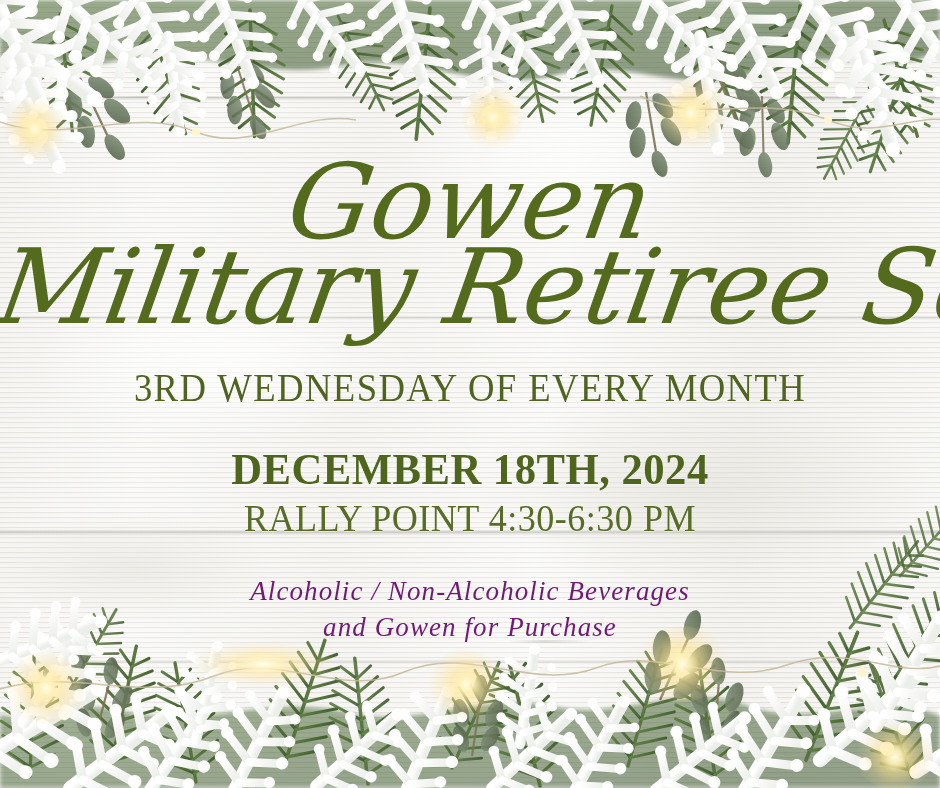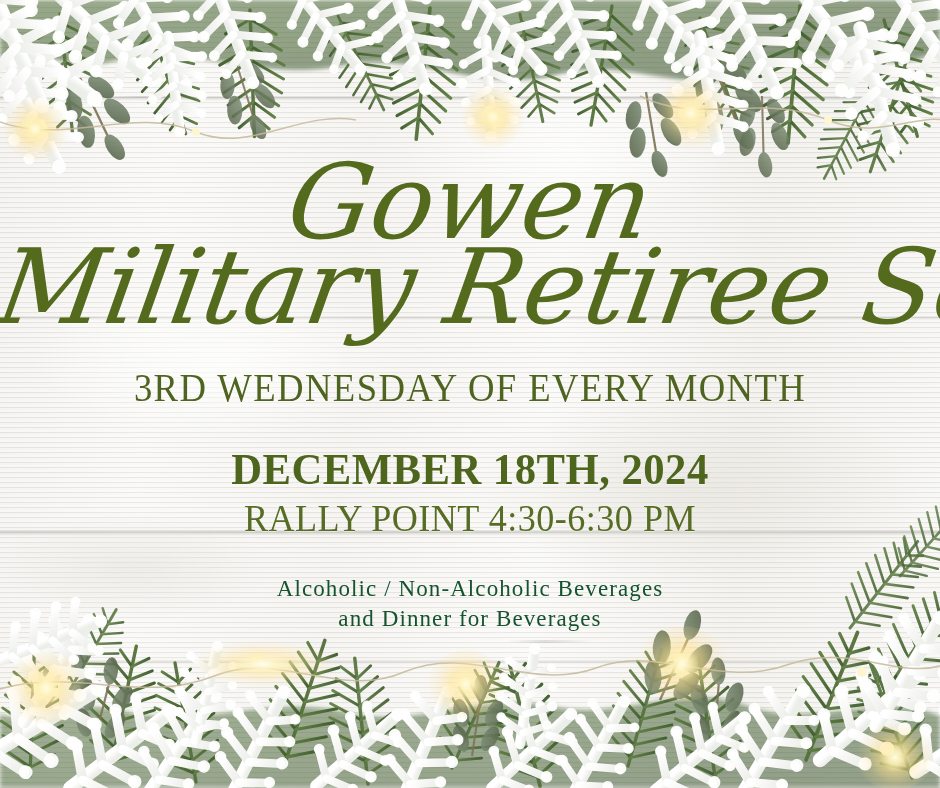--- a/index.html
+++ b/index.html
@@ -117,25 +117,26 @@
     color:#576D26;
     font-family:"Liberation Serif",serif;
     font-size:38px;
     letter-spacing:.5px;
     transform:scaleX(.95);
     white-space:nowrap;
     text-shadow:0 1px 1px rgba(255,255,255,.45);
   }
   .note{
     position:absolute;left:0;right:0;top:574px;
-    color:#14532d;
+    color:#701a75;
     font-family:"Liberation Serif",serif;
-    font-size:23px;
+    font-size:27px;
     letter-spacing:1.1px;
     line-height:1.32;
+    font-style:italic;
   }
   .note div{white-space:nowrap;}
 </style>
 </head>
 <body>
 
 <div class="flyer">
 
   <div class="wood"></div>
   <div class="wood-blotch"></div>
@@ -343,17 +344,17 @@
   <div class="glow" style="left:856px;top:724px;width:78px;height:66px;"></div>
 
   <div class="content">
     <div class="script title-1">Gowen</div>
     <div class="script title-2">Military Retiree Social</div>
     <div class="sub-month">3RD WEDNESDAY OF EVERY MONTH</div>
     <div class="date-line">DECEMBER 18TH, 2024</div>
     <div class="time-line">RALLY POINT 4:30-6:30 PM</div>
     <div class="note">
       <div>Alcoholic / Non-Alcoholic Beverages</div>
-      <div>and Dinner for Beverages</div>
+      <div>and Gowen for Purchase</div>
     </div>
   </div>
 
 </div>
 
 </body></html>

